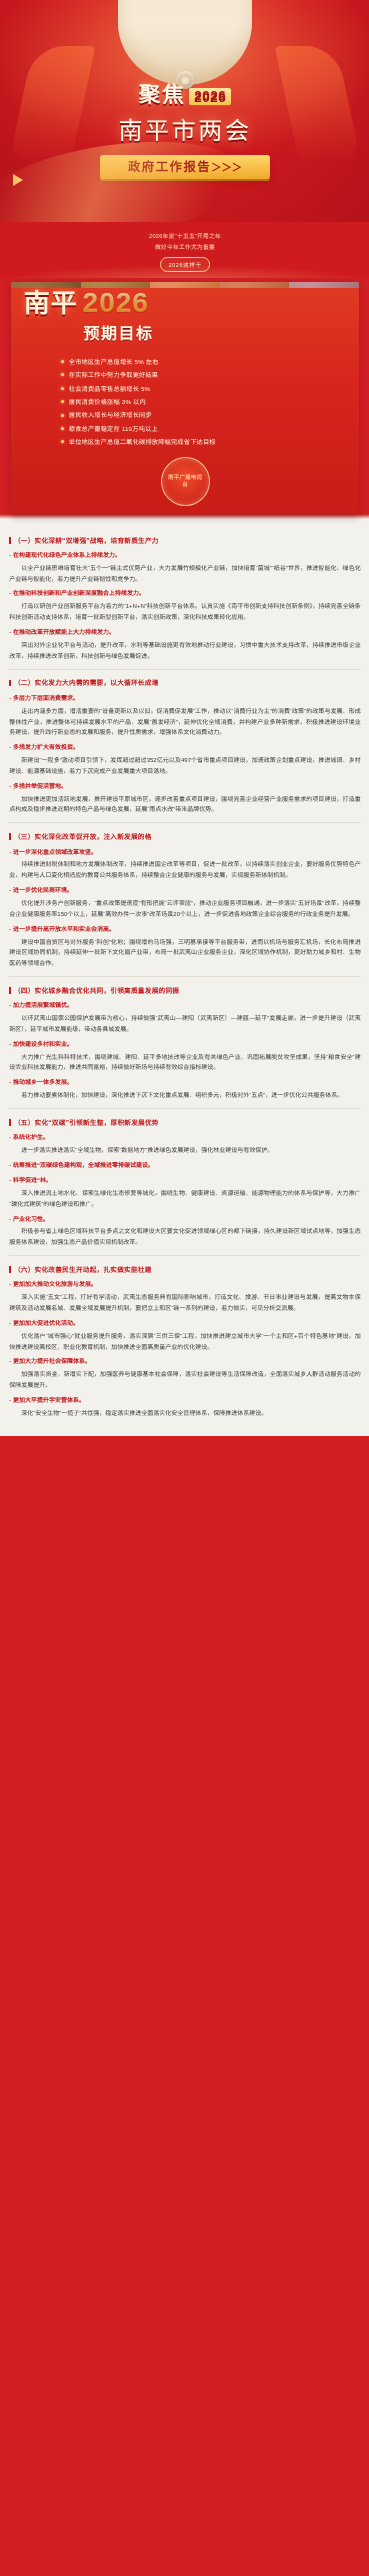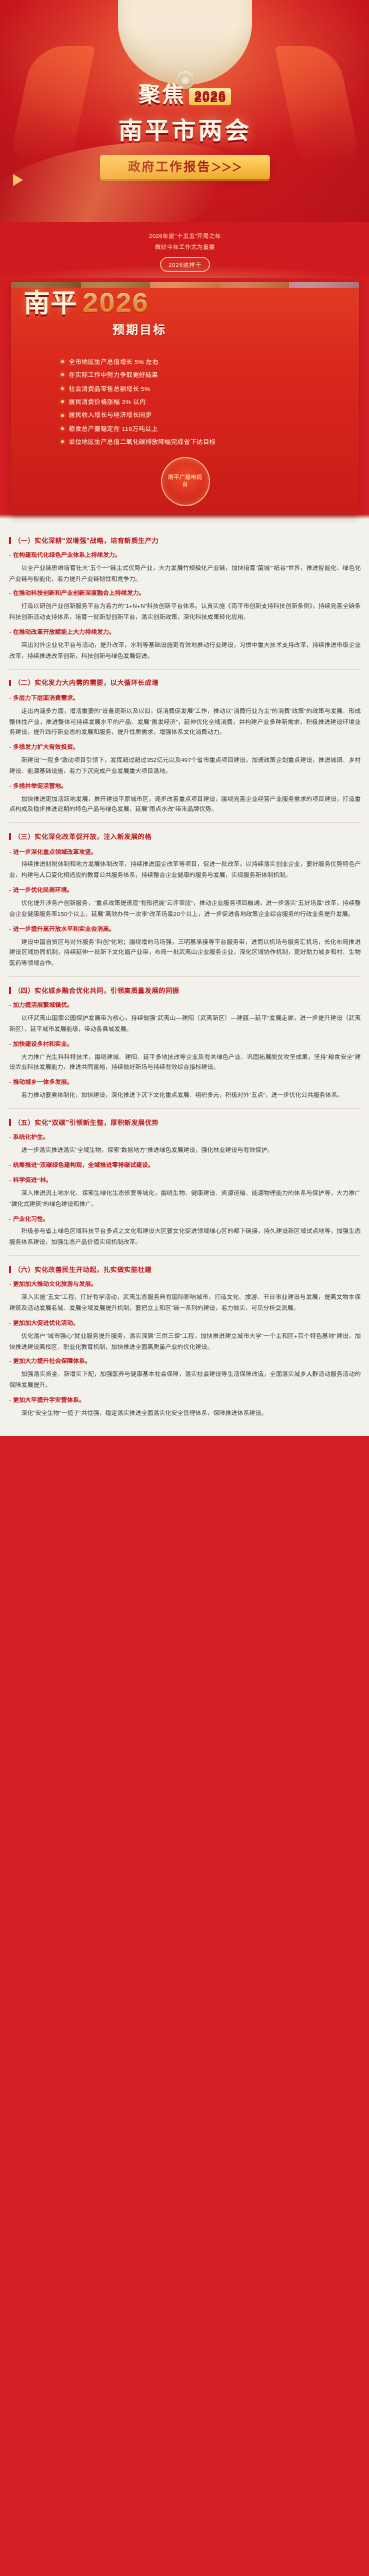--- a/index.html
+++ b/index.html
@@ -64,21 +64,21 @@
   }
   .year-badge {
     display: inline-block; vertical-align: middle;
     margin-left: 3.1px; padding: 0.5px 5.2px 1.5px;
     background: linear-gradient(180deg,#ffe9a8,#f7c24e);
     color: #b3121a; font-size: 13.4px; font-weight: bold; letter-spacing: 0.5px;
     border-radius: 2.1px; box-shadow: 0 1px 0 #a4720f;
   }
   .hero-line2 {
     margin-top: 3.1px;
-    font-size: 24px; font-weight: bold; color: #fff8e6; letter-spacing: 2.6px;
+    font-size: 24px; font-weight: normal; color: #fff8e6; letter-spacing: 2.6px;
     text-shadow: 0 1.5px 0 #8f0d12, 0 0 11.3px rgba(255,200,120,0.6);
   }
   .hero-report {
     margin: 9.3px auto 0; width: 170px; height: 24px; line-height: 24px;
     background: linear-gradient(180deg,#ffd86b,#f0a92c);
     color: #9b1014; font-size: 12.4px; font-weight: bold; letter-spacing: 1.5px;
     border-radius: 3.1px;
     box-shadow: 0 2.1px 0 #b9720f, 0 3.1px 7.2px rgba(120,20,10,0.35);
   }
   .hero-report .arrows { letter-spacing: 0; font-size: 10.3px; }
@@ -155,23 +155,22 @@
   }
   .poster-2026 {
     position: absolute; left: 62px; top: 1px;
     font-size: 28px; font-weight: bold; line-height: 28px; letter-spacing: 1px;
     background: linear-gradient(180deg,#fff3c4,#f3b93f 65%,#e29a23);
     -webkit-background-clip: text; background-clip: text; color: transparent;
     text-shadow: 0 1px 0 rgba(140,20,10,0.25);
   }
   .poster-goal {
     position: absolute; left: 63px; top: 32px;
-    font-size: 12px; font-weight: bold; color: #fff6e0; letter-spacing: 1.5px;
+    font-size: 16px; font-weight: bold; color: #fff6e0; letter-spacing: 1.5px;
     text-shadow: 0 1px 0 #8d0f12;
-    margin-left: 29px;
   }
   .poster-list { margin-top: 5.2px; }
   .poster-list li {
     list-style: none; position: relative;
     color: #fff3dc; font-size: 6.2px; line-height: 13.4px;
     padding-left: 8.2px; letter-spacing: 0.2px;
   }
   .poster-list li:before {
     content: ""; position: absolute; left: 0; top: 5.2px;
     width: 3.1px; height: 3.1px; border-radius: 50%;

